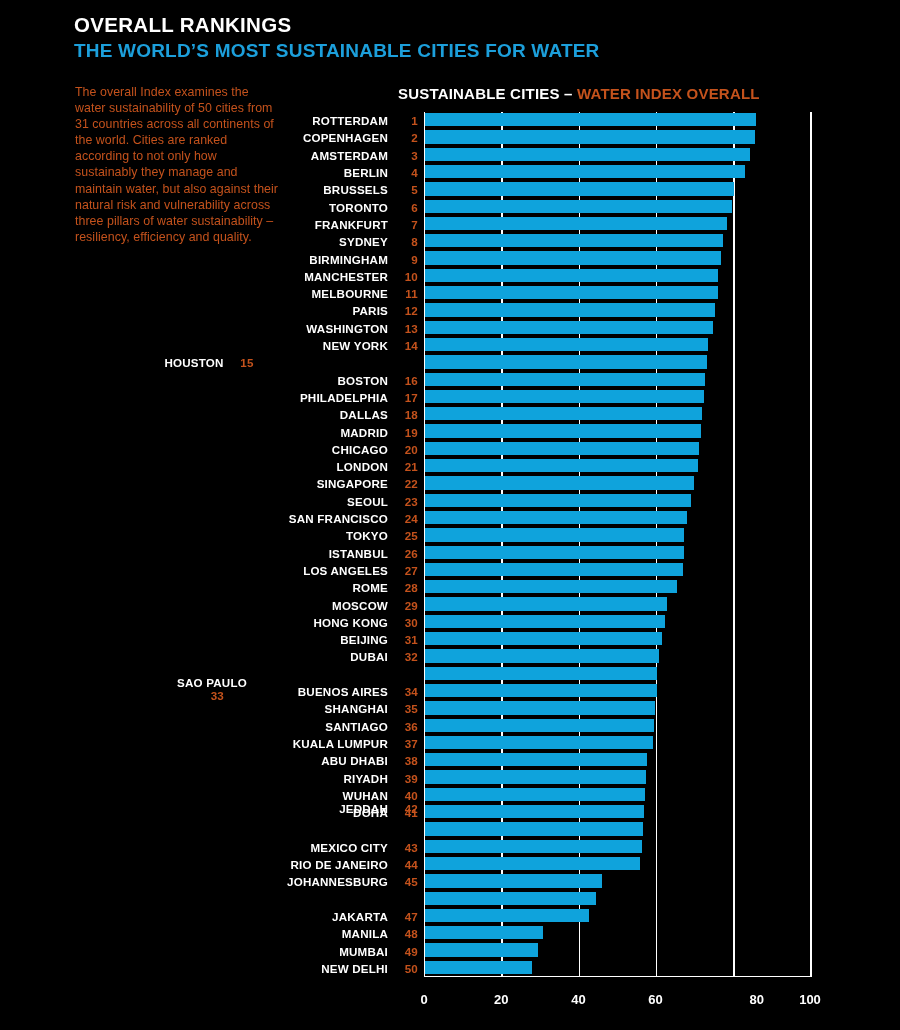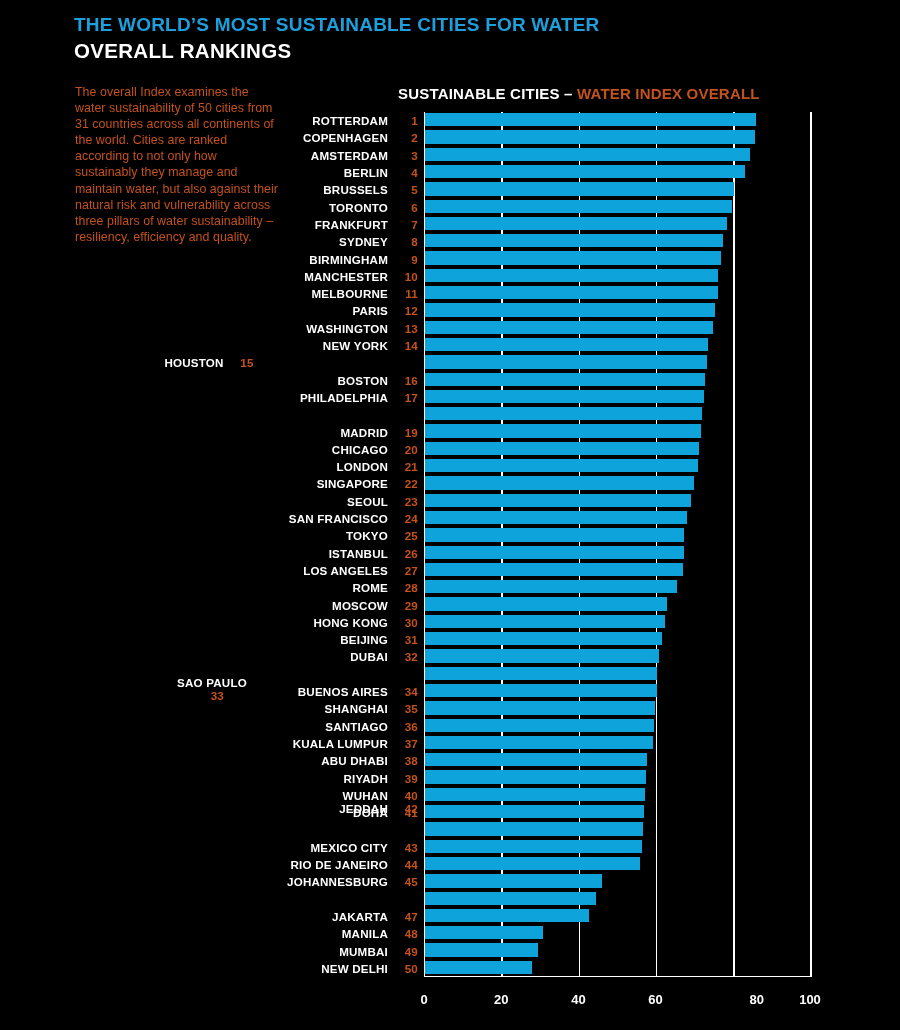--- a/index.html
+++ b/index.html
@@ -172,22 +172,22 @@
     transform: translateX(-50%);
     font-size: 13px;
     font-weight: bold;
     color: #ffffff;
   }
 </style>
 </head>
 <body>
 
 <div id="header">
+  <div id="title-main">OVERALL RANKINGS</div>
   <div id="title-sub">THE WORLD’S MOST SUSTAINABLE CITIES FOR WATER</div>
-  <div id="title-main">OVERALL RANKINGS</div>
 </div>
 
 <div id="description">The overall Index examines the water sustainability of 50 cities from 31 countries across all continents of the world. Cities are ranked according to not only how sustainably they manage and maintain water, but also against their natural risk and vulnerability across three pillars of water sustainability – resiliency, efficiency and quality.</div>
 
 <div id="chart-title">
   <span class="ct-white">SUSTAINABLE CITIES – </span><span class="ct-orange">WATER INDEX OVERALL</span>
 </div>
 
 <div id="chart">
   <div id="plot">
@@ -415,20 +415,24 @@
       <span class="city-rank">15</span>
     </div>
     <div class="label-row" style="top: 259.5px;">
       <span class="city-name">BOSTON</span>
       <span class="city-rank">16</span>
     </div>
     <div class="label-row" style="top: 276.8px;">
       <span class="city-name">PHILADELPHIA</span>
       <span class="city-rank">17</span>
     </div>
+    <div class="label-row" style="top: 294.1px;">
+      <span class="city-name">DALLAS</span>
+      <span class="city-rank">18</span>
+    </div>
     <div class="label-row" style="top: 311.4px;">
       <span class="city-name">MADRID</span>
       <span class="city-rank">19</span>
     </div>
     <div class="label-row" style="top: 328.7px;">
       <span class="city-name">CHICAGO</span>
       <span class="city-rank">20</span>
     </div>
     <div class="label-row" style="top: 346px;">
       <span class="city-name">LONDON</span>

